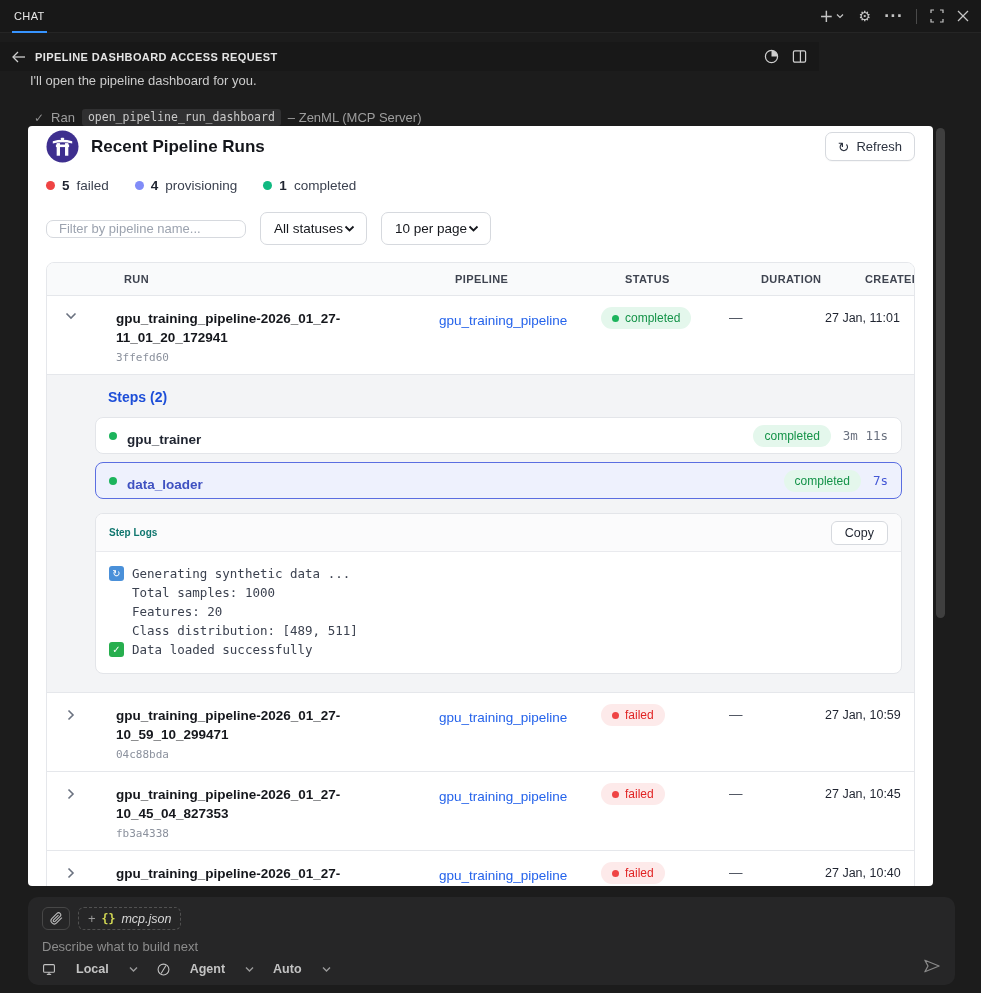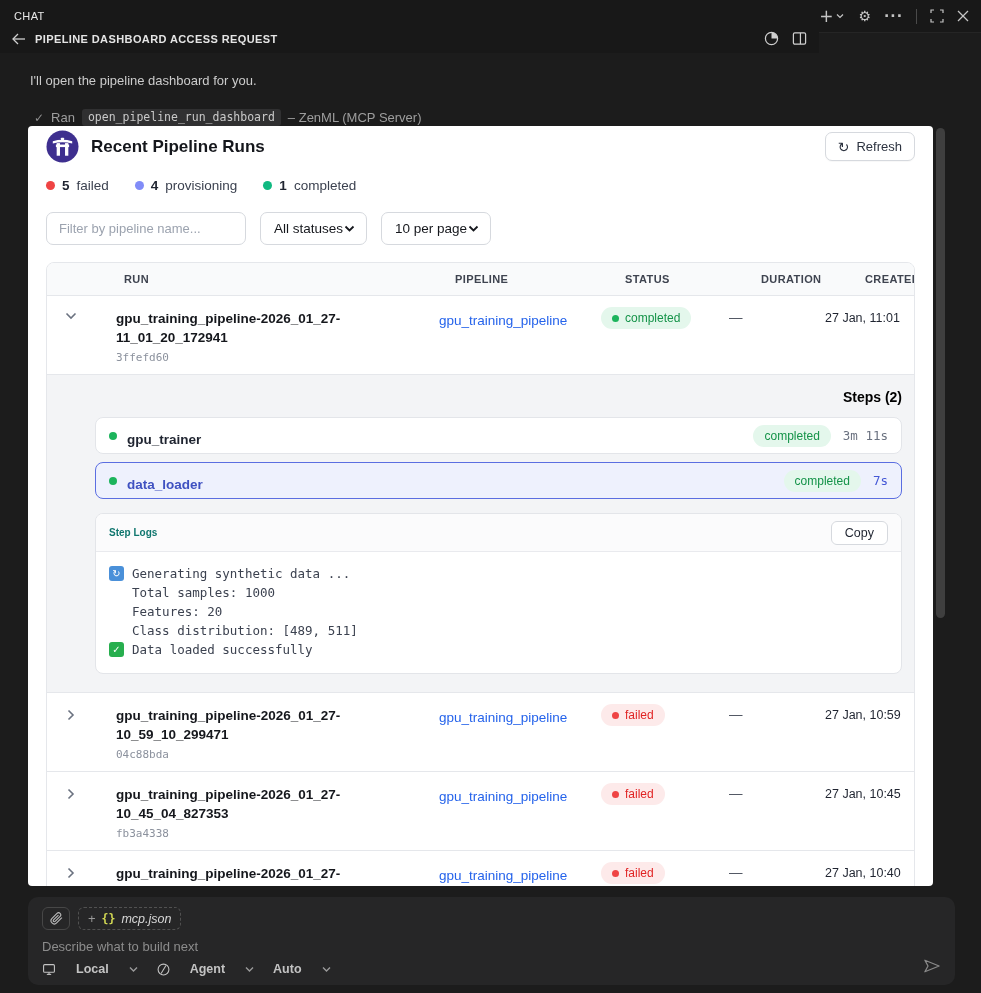--- a/index.html
+++ b/index.html
@@ -29,21 +29,21 @@
     background:#3794ff;
   }
   .titlebar-icons { margin-left:auto; display:flex; align-items:center; gap:13px; color:#c5c5c5; }
   .tb-icon { display:flex; align-items:center; cursor:pointer; color:#c5c5c5; }
   .tb-icon.text { font-size:14px; line-height:1; font-family:"DejaVu Sans", sans-serif; }
   .tb-divider { width:1px; height:15px; background:#4a4a4a; }
   .plus-group { display:flex; align-items:center; gap:2px; }
 
   
   .subheader {
-    position:absolute; top:24px; left:0; width:819px; height:29px;
+    position:absolute; top:42px; left:0; width:819px; height:29px;
     background:#181818; display:flex; align-items:center; padding:0 12px;
   }
   .back-arrow { color:#cfcfcf; margin-right:9px; cursor:pointer; display:flex; }
   .subheader-title {
     font-size:11px; font-weight:700; letter-spacing:0.4px; color:#e4e4e4;
   }
   .subheader-icons { margin-left:auto; display:flex; align-items:center; gap:13px; }
 
   
   .chat-message { position:absolute; left:30px; top:73px; font-size:13px; color:#cccccc; }
@@ -74,21 +74,21 @@
   }
   .refresh-glyph { font-family:"DejaVu Sans", sans-serif; font-size:14px; line-height:1; color:#2d3340; }
 
   .summary-row { display:flex; align-items:center; gap:26px; margin-top:15px; }
   .summary-item { display:flex; align-items:center; gap:7px; font-size:13.5px; color:#3c4250; }
   .dot { width:9px; height:9px; border-radius:50%; }
   .summary-count { font-weight:700; color:#1f2430; }
 
   .filters-row { display:flex; align-items:center; gap:14px; margin-top:19px; }
   .filter-input {
-    width:200px; height:33px; border:1px solid #d6d9de; border-radius:7px;
+    width:200px; height:18px; border:1px solid #d6d9de; border-radius:7px;
     padding:0 12px; font-size:13px; color:#111827; background:#fff;
     font-family:"Liberation Sans", sans-serif; outline:none;
   }
   .filter-input::placeholder { color:#9ca3af; }
   .select-box {
     height:33px; display:flex; align-items:center; gap:1px;
     border:1px solid #d6d9de; border-radius:7px; padding:0 11px 0 13px;
     font-size:13.5px; color:#15171c; background:#fff; cursor:pointer; font-weight:400;
   }
   .select-chevron { color:#15171c; }
@@ -124,21 +124,21 @@
   .badge-failed { background:#fdeaea; color:#e02424; }
   .badge-failed .bdot { background:#ef4444; }
   .duration-cell { padding-top:14px; font-size:13.5px; color:#3c4250; }
   .created-cell { padding-top:15px; font-size:12.5px; color:#1f2430; }
 
   
   .expanded {
     background:#f3f4f6; border-top:1px solid #e5e7eb;
     padding:14px 12px 18px 48px;
   }
-  .steps-title { font-size:14px; font-weight:700; color:#000000; padding-left:13px; margin-bottom:12px;text-align:right; }
+  .steps-title { font-size:14px; font-weight:700; color:#1d4ed8; padding-left:13px; margin-bottom:12px; }
   .step-card {
     display:flex; align-items:center; height:37px; background:#ffffff;
     border:1px solid #e3e5e9; border-radius:8px; padding:0 13px; margin-bottom:8px;
     cursor:pointer;
   }
   .step-card.selected { background:#eef1fd; border:1.5px solid #5b6ee1; }
   .step-dot { width:8px; height:8px; border-radius:50%; background:#1cb45c; margin-right:10px; }
   .step-name { font-size:13.5px; font-weight:600; color:#1f2430;margin-top:8px; }
   .step-card.selected .step-name { color:#3f51c1; }
   .step-right { margin-left:auto; display:flex; align-items:center; gap:12px; }

